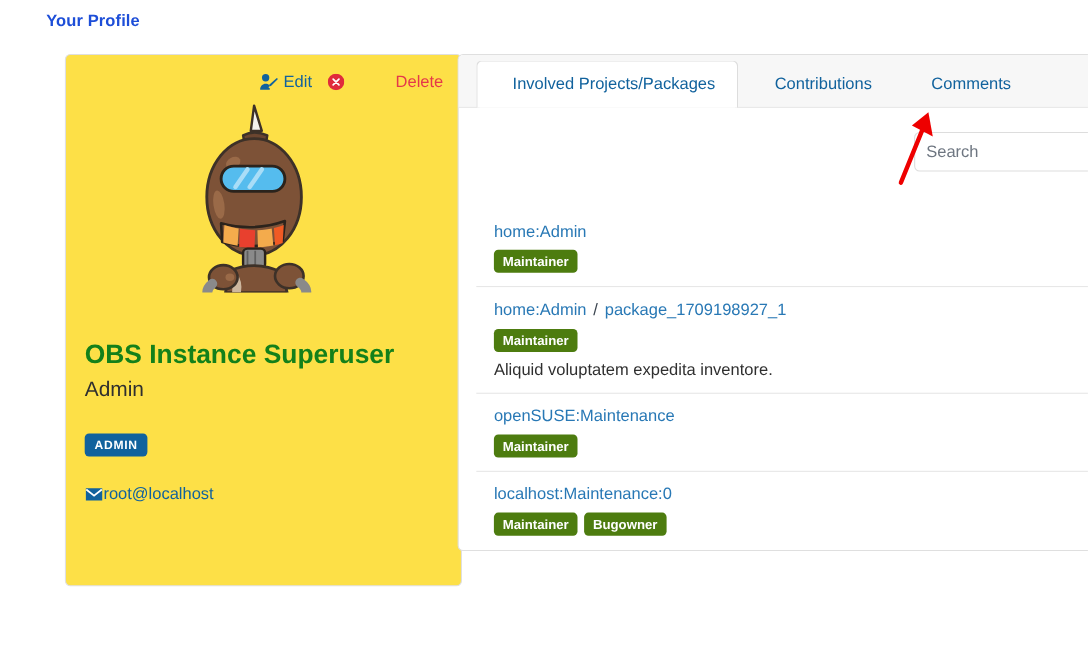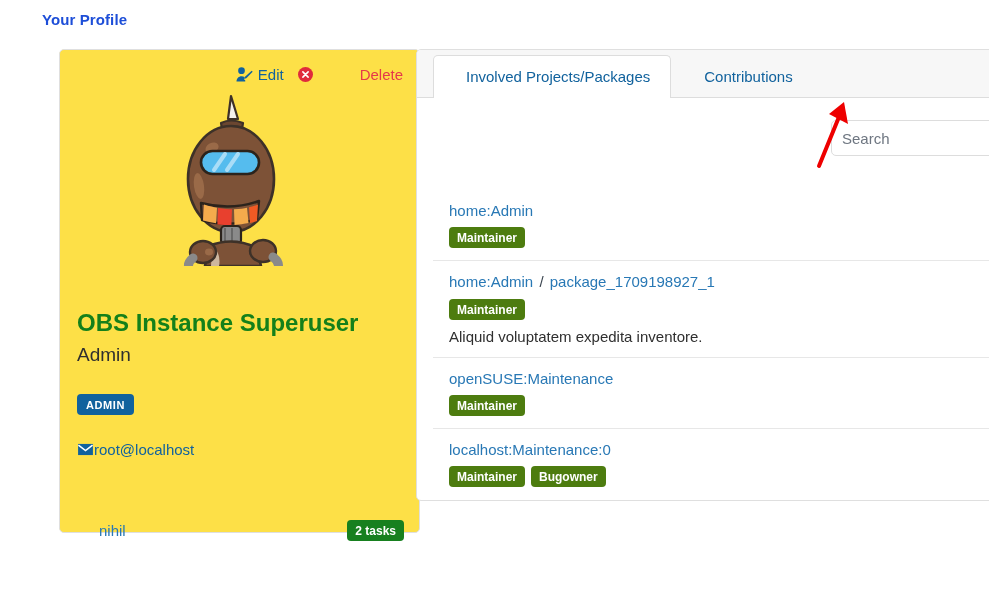--- a/index.html
+++ b/index.html
@@ -336,35 +336,34 @@
     <div class="email-row">
       <span>
         <svg class="icon-envelope" viewBox="0 0 18 14">
           <path d="M1 1h16v12H1z" fill="#11629d"></path>
           <path d="M1.4 2.2L9 8.2l7.6-6" stroke="#ffffff" stroke-width="1.7" fill="none"></path>
         </svg>
       </span>
       <a class="email-link">root@localhost</a>
     </div>
 
-    <div class="group-row">
-      <a class="group-name">nihil</a>
-      <span class="badge-tasks">2 tasks</span>
-    </div>
   </div>
 
   <div class="tab-panel">
 
     <div class="tab-header">
       <div class="tab active">
         <span>Involved Projects/Packages</span>
       </div>
       <div class="tab">
         <span>Contributions</span>
       </div>
+      <div class="tab">
+        <span>Comments</span>
+      </div>
     </div>
 
     <div class="panel-body">
 
       <div class="search-wrap">
         <input class="search-input" type="text" placeholder="Search" style="">
       </div>
 
       <div class="list">
 

